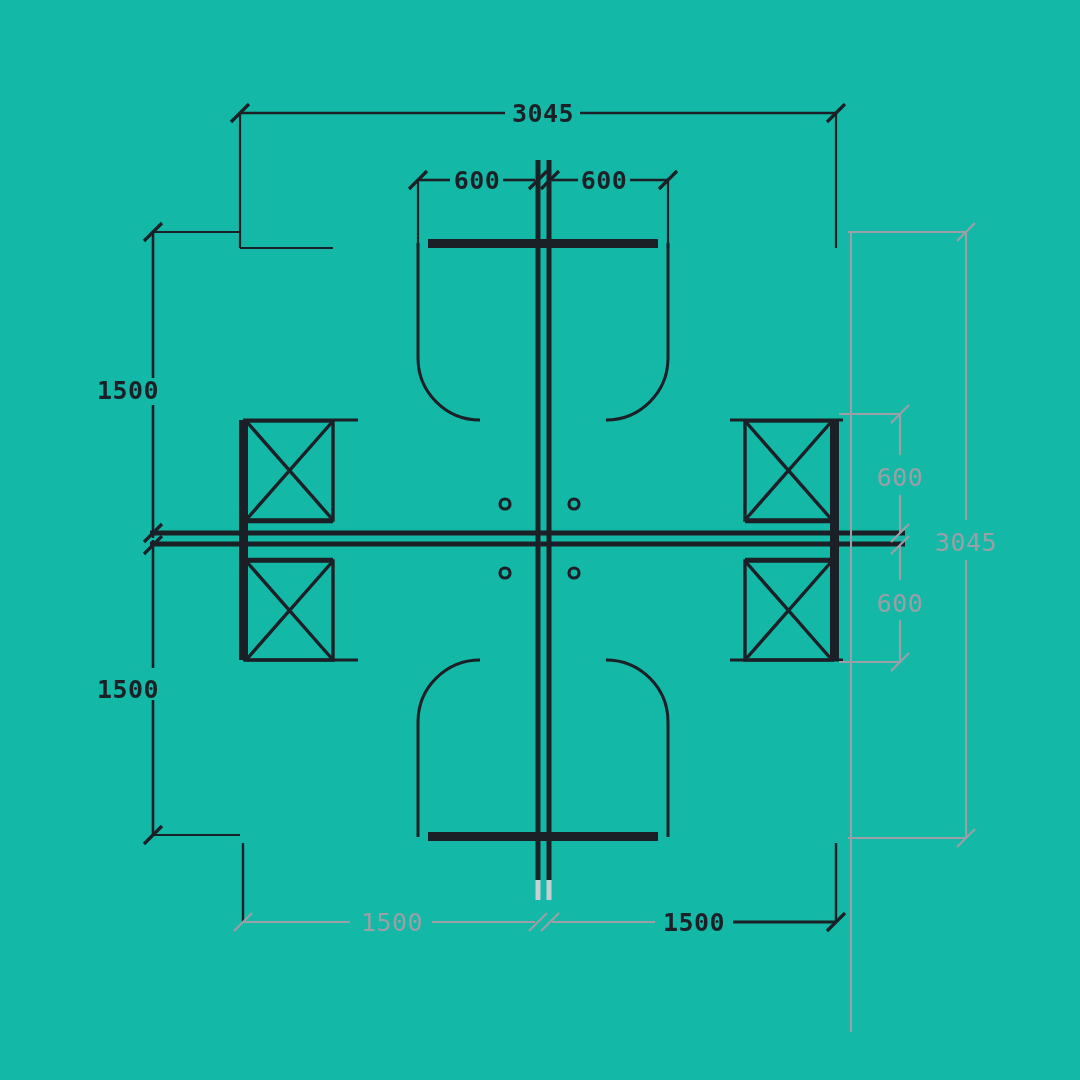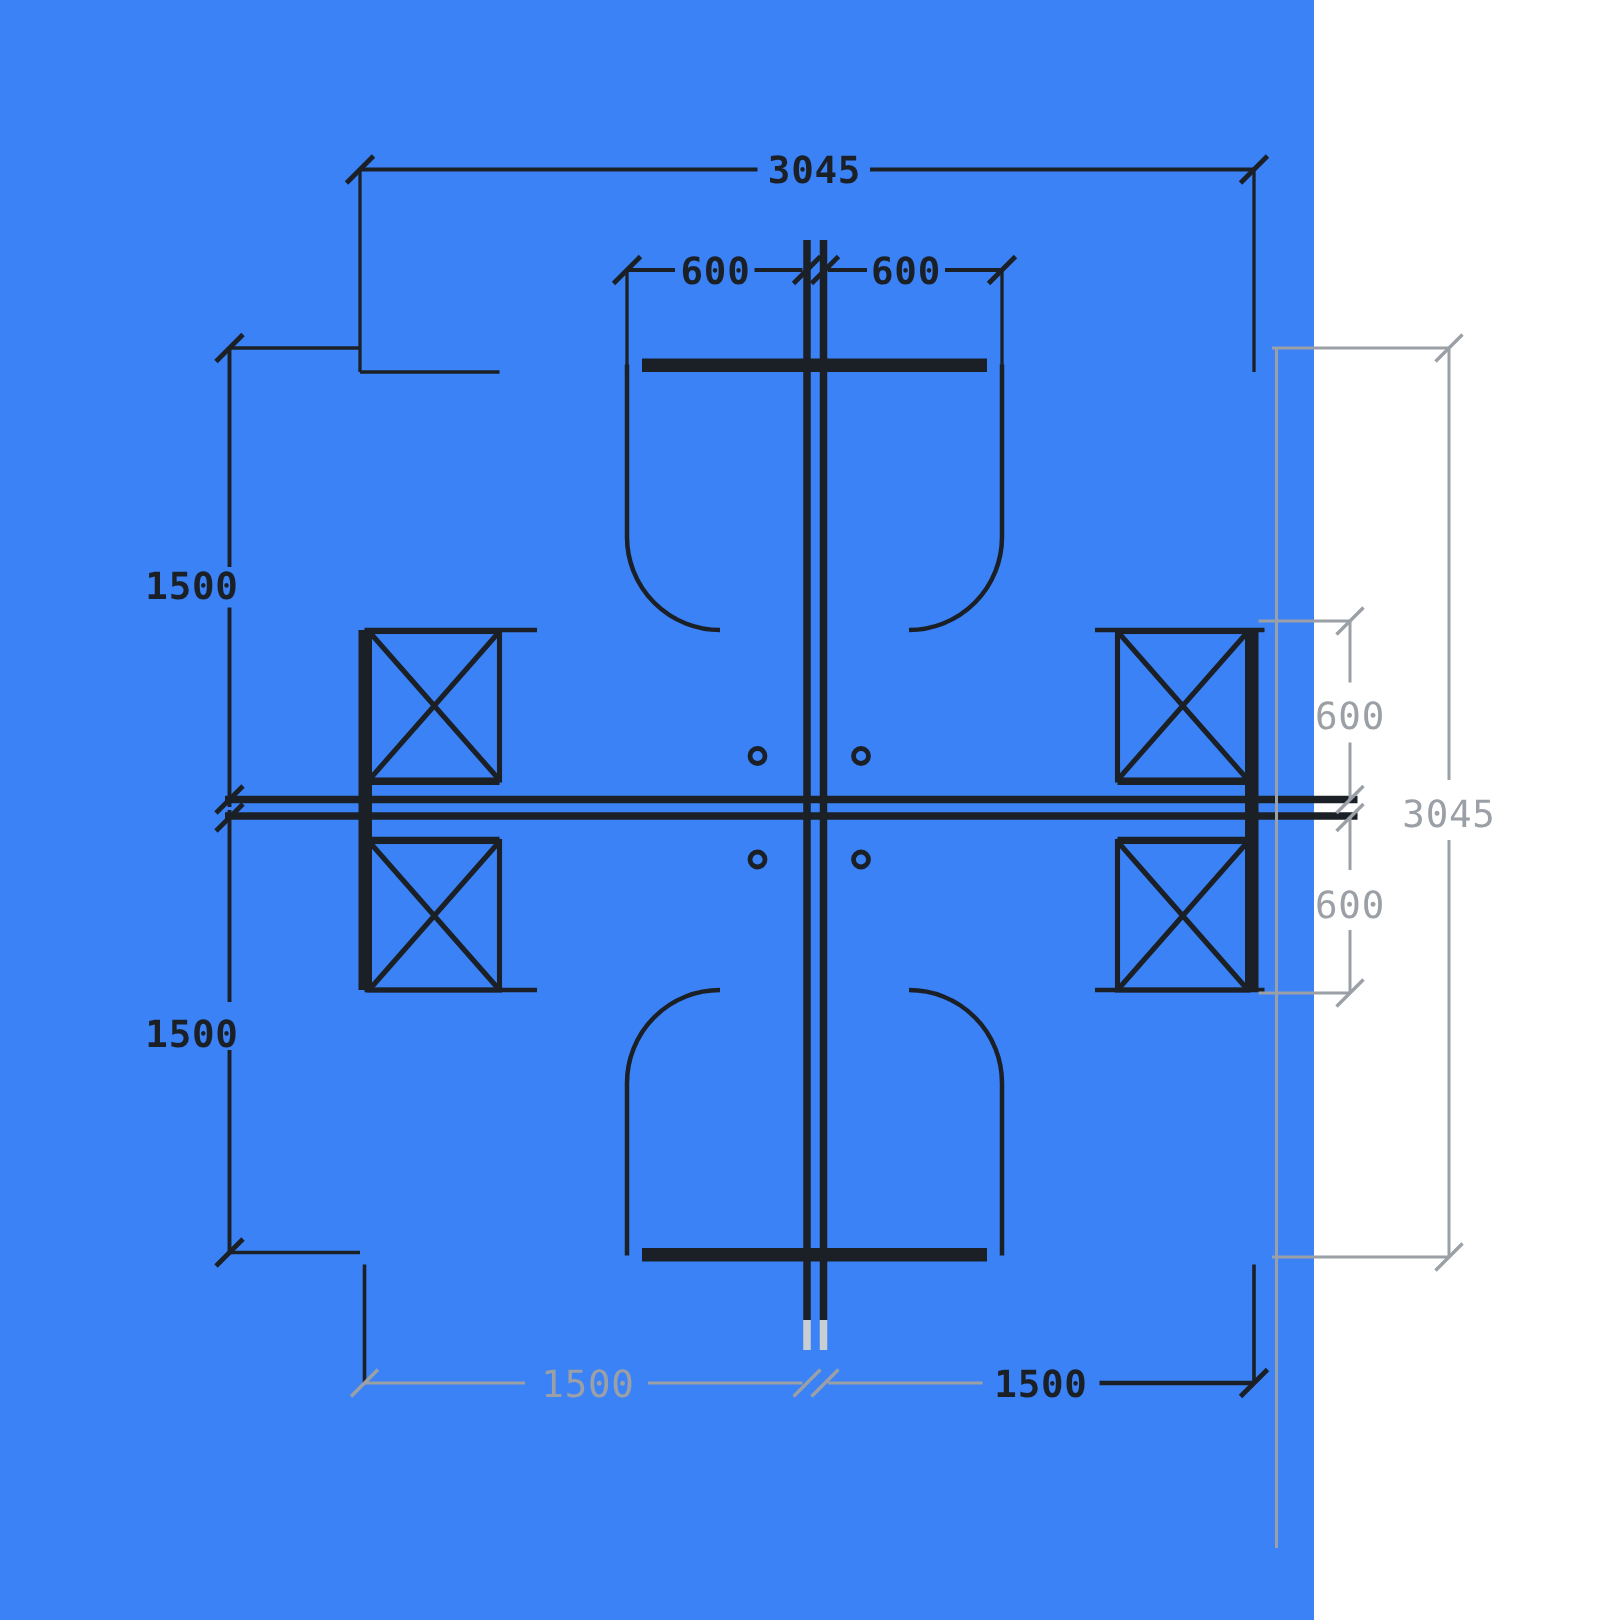--- a/index.html
+++ b/index.html
@@ -1,18 +1,18 @@
 <!DOCTYPE html>
 <html><head>
 <meta charset="utf-8">
 <style>
   html,body{margin:0;padding:0;background:#ffffff;}
   body{width:1080px;height:1080px;overflow:hidden;
        font-family:"DejaVu Sans Mono","Liberation Mono",monospace;}
-  #stage{position:relative;width:876px;height:1080px;background:#3b82f6;}
+  #stage{position:relative;width:1080px;height:1080px;background:#14b8a6;}
   svg#drawing{position:absolute;left:0;top:0;width:1080px;height:1080px;}
   .dimtext{font-family:"DejaVu Sans Mono","Liberation Mono",monospace;
            font-size:25px;letter-spacing:0.5px;}
   .dimtext.black{fill:#1b2026;font-weight:700;}
   .dimtext.gray{fill:#9aa0a6;font-weight:400;}
 </style>
 </head>
 <body>
 
 <div id="stage">

